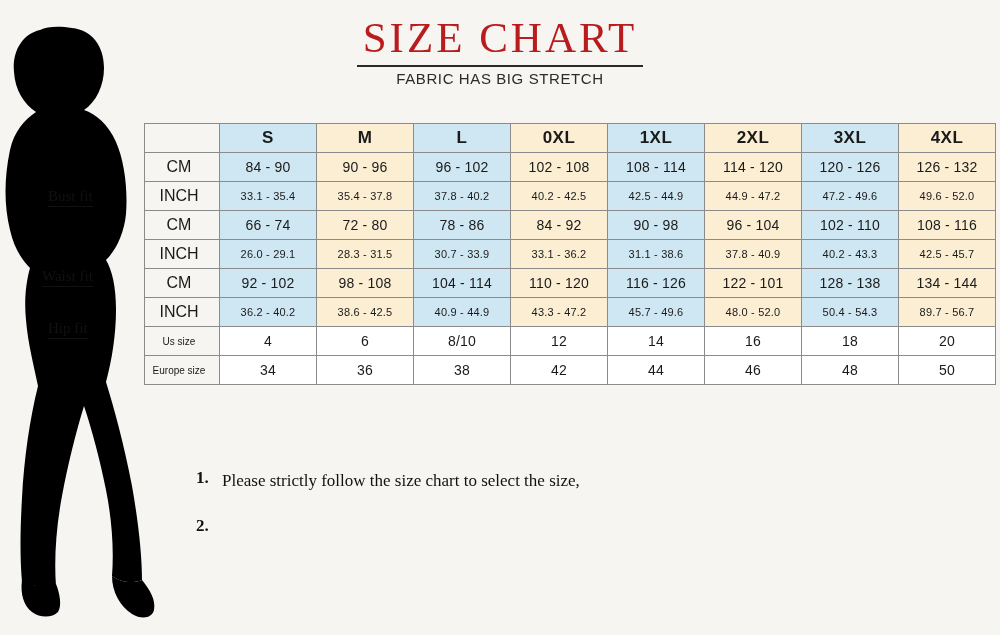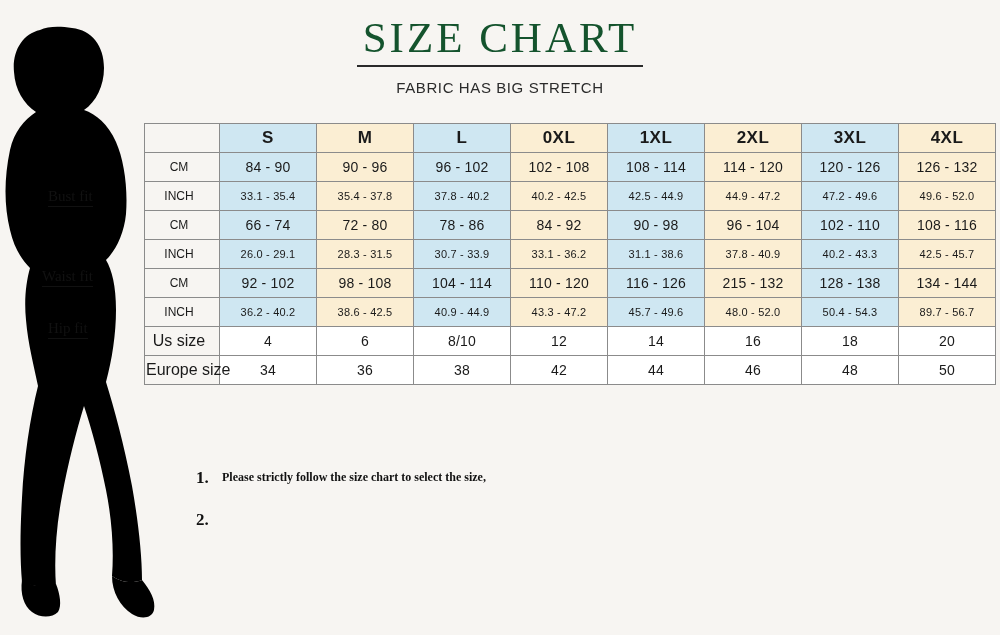--- a/index.html
+++ b/index.html
@@ -18,28 +18,28 @@
     position: absolute;
     top: 14px;
     left: 0;
     width: 1000px;
     text-align: center;
   }
   .main-title {
     font-family: "Liberation Serif", serif;
     font-size: 43px;
     letter-spacing: 3px;
-    color: #14532d;
+    color: #b91c1c;
     display: inline-block;
     padding: 0 6px 4px 6px;
     border-bottom: 2px solid #2a2a2a;
     line-height: 1.1;
   }
   .subtitle {
-    margin-top: 12px;
+    margin-top: 3px;
     font-size: 15px;
     letter-spacing: 0.6px;
     color: #2b2b2b;
   }
 
   
   .silhouette {
     position: absolute;
     left: 0;
     top: 20px;
@@ -79,26 +79,26 @@
     color: #1a1a1a;
   }
   
   col.lab { width: 75px; }
   col.sz  { width: 97px; }
 
   td.rowlab {
     border: none;
     text-align: right;
     padding-right: 7px;
-    font-size: 12px;
+    font-size: 16px;
     color: #1a1a1a;
     background: transparent;
     white-space: nowrap;
   }
-  td.rowlab.small { font-size: 16px; }
+  td.rowlab.small { font-size: 10px; }
 
   th.size-head {
     height: 29px;
     font-size: 17px;
     font-weight: bold;
     letter-spacing: 0.5px;
   }
   td.cell {
     height: 29px;
     font-size: 14px;
@@ -124,22 +124,22 @@
     margin-bottom: 22px;
   }
   .note-num {
     font-size: 17px;
     font-weight: bold;
     width: 26px;
     flex: none;
     text-align: left;
   }
   .note-body {
-    font-size: 12px;
-    font-weight: bold;
+    font-size: 17px;
+    font-weight: normal;
     line-height: 1.5;
   }
 </style>
 </head>
 <body>
 
 <div class="title-wrap">
   <div class="main-title">SIZE CHART</div>
   <div class="subtitle">FABRIC HAS BIG STRETCH</div>
 </div>
@@ -268,21 +268,21 @@
         <td class="cell small cream">42.5 - 45.7</td>
       </tr>
 
       <tr>
         <td class="rowlab">CM</td>
         <td class="cell blue">92 - 102</td>
         <td class="cell cream">98 - 108</td>
         <td class="cell blue">104 - 114</td>
         <td class="cell cream">110 - 120</td>
         <td class="cell blue">116 - 126</td>
-        <td class="cell cream">215 - 132</td>
+        <td class="cell cream">122 - 101</td>
         <td class="cell blue">128 - 138</td>
         <td class="cell cream">134 - 144</td>
       </tr>
 
       <tr>
         <td class="rowlab">INCH</td>
         <td class="cell small blue">36.2 - 40.2</td>
         <td class="cell small cream">38.6 - 42.5</td>
         <td class="cell small blue">40.9 - 44.9</td>
         <td class="cell small cream">43.3 - 47.2</td>

